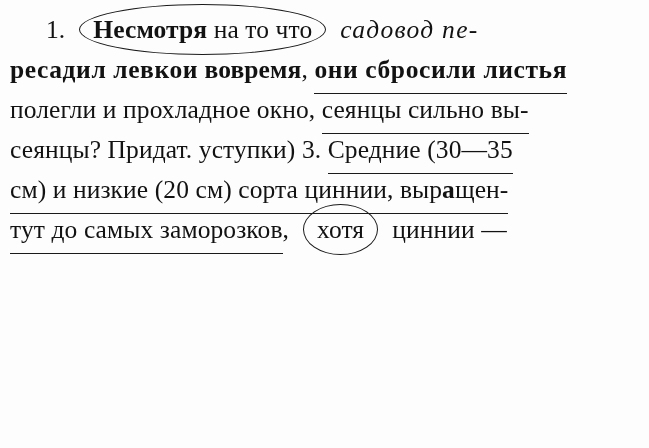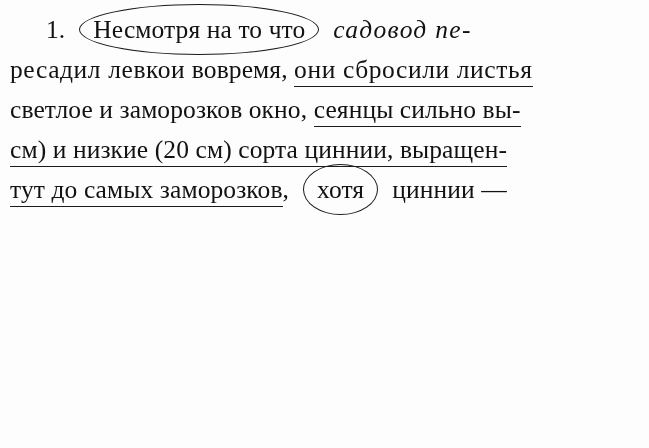--- a/index.html
+++ b/index.html
@@ -32,69 +32,72 @@
   .line {
     position: relative;
     white-space: nowrap;
     height: 40px;
   }
   .indent {
     display: inline-block;
     width: 36px;
   }
   .b {
-    font-weight: normal;
+    font-weight: bold;
   }
   .u {
     border-bottom: 1.6px solid #1a1a1a;
-    padding-bottom: 2px;
+    padding-bottom: 9px;
   }
   
   .ellipse-wrap {
     position: relative;
     display: inline-block;
     padding: 0 14px;
   }
   .ellipse-wrap::before {
     content: "";
     position: absolute;
     left: 0;
     top: -6px;
     right: 0;
     bottom: -5px;
     border: 1.7px solid #1a1a1a;
     border-radius: 50% / 50%;
     pointer-events: none;
   }
   .stretch-2 { letter-spacing: 1.3px; font-style: italic; }
-  .stretch-3 { letter-spacing: 0.6px; }
+  .stretch-3 { letter-spacing: 0.6px; font-weight: bold; }
   .gap-wide { display: inline-block; width: 14px; }
 </style>
 </head>
 <body>
 
 <div id="page">
   <div class="text-body">
 
     <div class="line">
       <span class="indent"></span><span>1.</span><span class="gap-wide"></span><span class="ellipse-wrap"><span class="b">Несмотря</span> <span>на то что</span></span><span class="gap-wide"></span><span class="stretch-2">садовод пе-</span>
     </div>
 
     <div class="line">
       <span class="stretch-3">ресадил левкои</span> <span class="b">вовремя</span><span>,</span> <span class="u stretch-3">они сбросили листья</span>
     </div>
 
 
 
 
     <div class="line">
-      <span>светлое и заморозков окно,</span> <span class="u">сеянцы сильно вы-</span>
+      <span>полегли и прохладное окно,</span> <span class="u">сеянцы сильно вы-</span>
     </div>
 
 
+    <div class="line">
+      <span>сеянцы? Придат. уступки) 3.</span> <span class="u">Средние (30—35</span>
+    </div>
 
     <div class="line">
       <span class="u">см) и низкие (20 см) сорта циннии, выр</span><span class="u b">а</span><span class="u">щен-</span>
     </div>
 
 
     <div class="line">
       <span class="u">тут до самых заморозков</span><span>,</span><span class="gap-wide"></span><span class="ellipse-wrap"><span>хотя</span></span><span class="gap-wide"></span><span>циннии —</span>
     </div>
 

